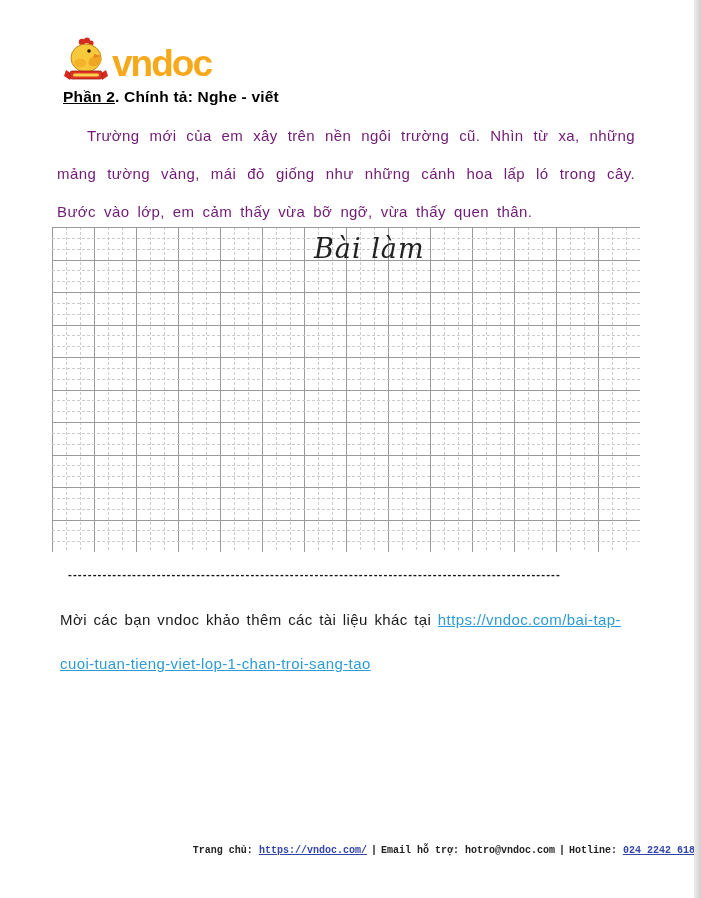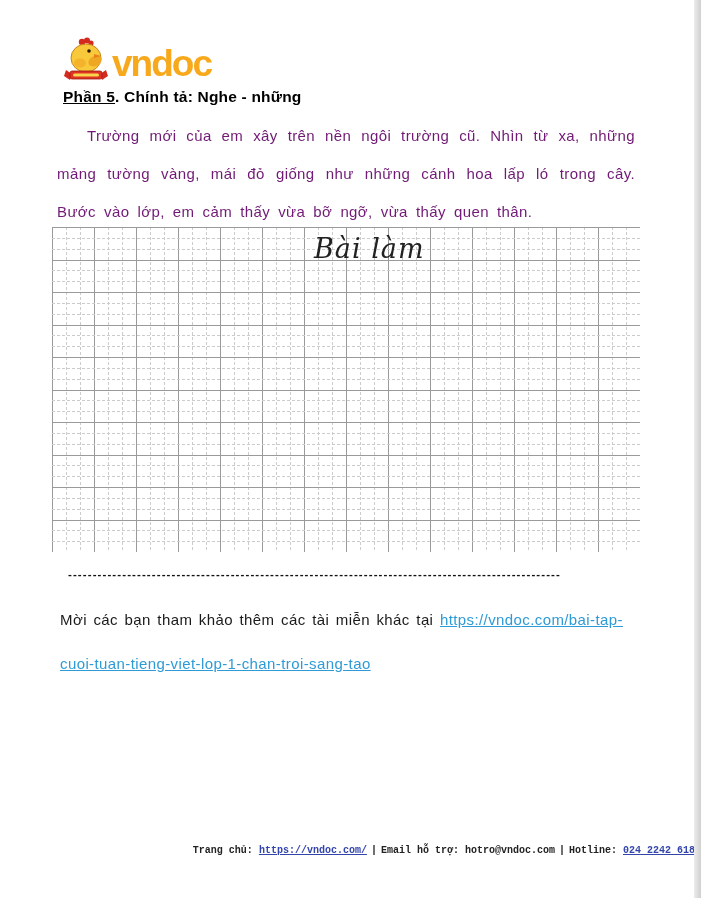--- a/index.html
+++ b/index.html
@@ -104,21 +104,21 @@
         <polygon points="4,34 10,38 8,44 2,40" fill="#d42b1e"></polygon>
         <polygon points="44,34 38,38 40,44 46,40" fill="#d42b1e"></polygon>
         <rect x="8" y="35" width="32" height="8" rx="2" fill="#e03324" stroke="#9e1d12" stroke-width="0.8"></rect>
         <rect x="11" y="37.5" width="26" height="3" rx="1.5" fill="#f8d54d"></rect>
       </svg>
     </span>
     <span class="logo-text">vndoc</span>
   </div>
 
   <div class="heading">
-    <span class="u">Phần 5</span><span>. Chính tả: Nghe - những</span>
+    <span class="u">Phần 2</span><span>. Chính tả: Nghe - viết</span>
   </div>
 
   <div class="para">Trường mới của em xây trên nền ngôi trường cũ. Nhìn từ xa, những mảng tường vàng, mái đỏ giống như những cánh hoa lấp ló trong cây. Bước vào lớp, em cảm thấy vừa bỡ ngỡ, vừa thấy quen thân.</div>
 
   <div class="grid-wrap">
     <svg width="588" height="325" shape-rendering="crispEdges">
         <line x1="0.5" y1="0" x2="0.5" y2="325" stroke="#9a9a9a" stroke-width="1.2"></line>
         <line x1="14.5" y1="0" x2="14.5" y2="325" stroke="#cccccc" stroke-width="1" stroke-dasharray="2.5,2.5"></line>
         <line x1="28.5" y1="0" x2="28.5" y2="325" stroke="#cccccc" stroke-width="1" stroke-dasharray="2.5,2.5"></line>
         <line x1="42.5" y1="0" x2="42.5" y2="325" stroke="#9a9a9a" stroke-width="1.2"></line>
@@ -192,21 +192,21 @@
         <line x1="0" y1="303.5" x2="588" y2="303.5" stroke="#cccccc" stroke-width="1" stroke-dasharray="2.5,2.5"></line>
         <line x1="0" y1="314.5" x2="588" y2="314.5" stroke="#cccccc" stroke-width="1" stroke-dasharray="2.5,2.5"></line>
         <line x1="0" y1="325.5" x2="588" y2="325.5" stroke="#9a9a9a" stroke-width="1.2"></line>
       </svg>
     <div class="grid-label">Bài làm</div>
   </div>
 
   <div class="separator">----------------------------------------------------------------------------------------------------</div>
 
   <div class="reference">
-    <span>Mời các bạn tham khảo thêm các tài miễn khác tại </span><a>https://vndoc.com/bai-tap-cuoi-tuan-tieng-viet-lop-1-chan-troi-sang-tao</a>
+    <span>Mời các bạn vndoc khảo thêm các tài liệu khác tại </span><a>https://vndoc.com/bai-tap-cuoi-tuan-tieng-viet-lop-1-chan-troi-sang-tao</a>
   </div>
 
   <div class="footer">
     <span>Trang chủ: </span><a>https://vndoc.com/</a><span class="sep">|</span><span>Email hỗ trợ: hotro@vndoc.com</span><span class="sep">|</span><span>Hotline: </span><a>024 2242 6188</a>
   </div>
 
   <div class="edge-strip"></div>
 </div>
 
 </body></html>

